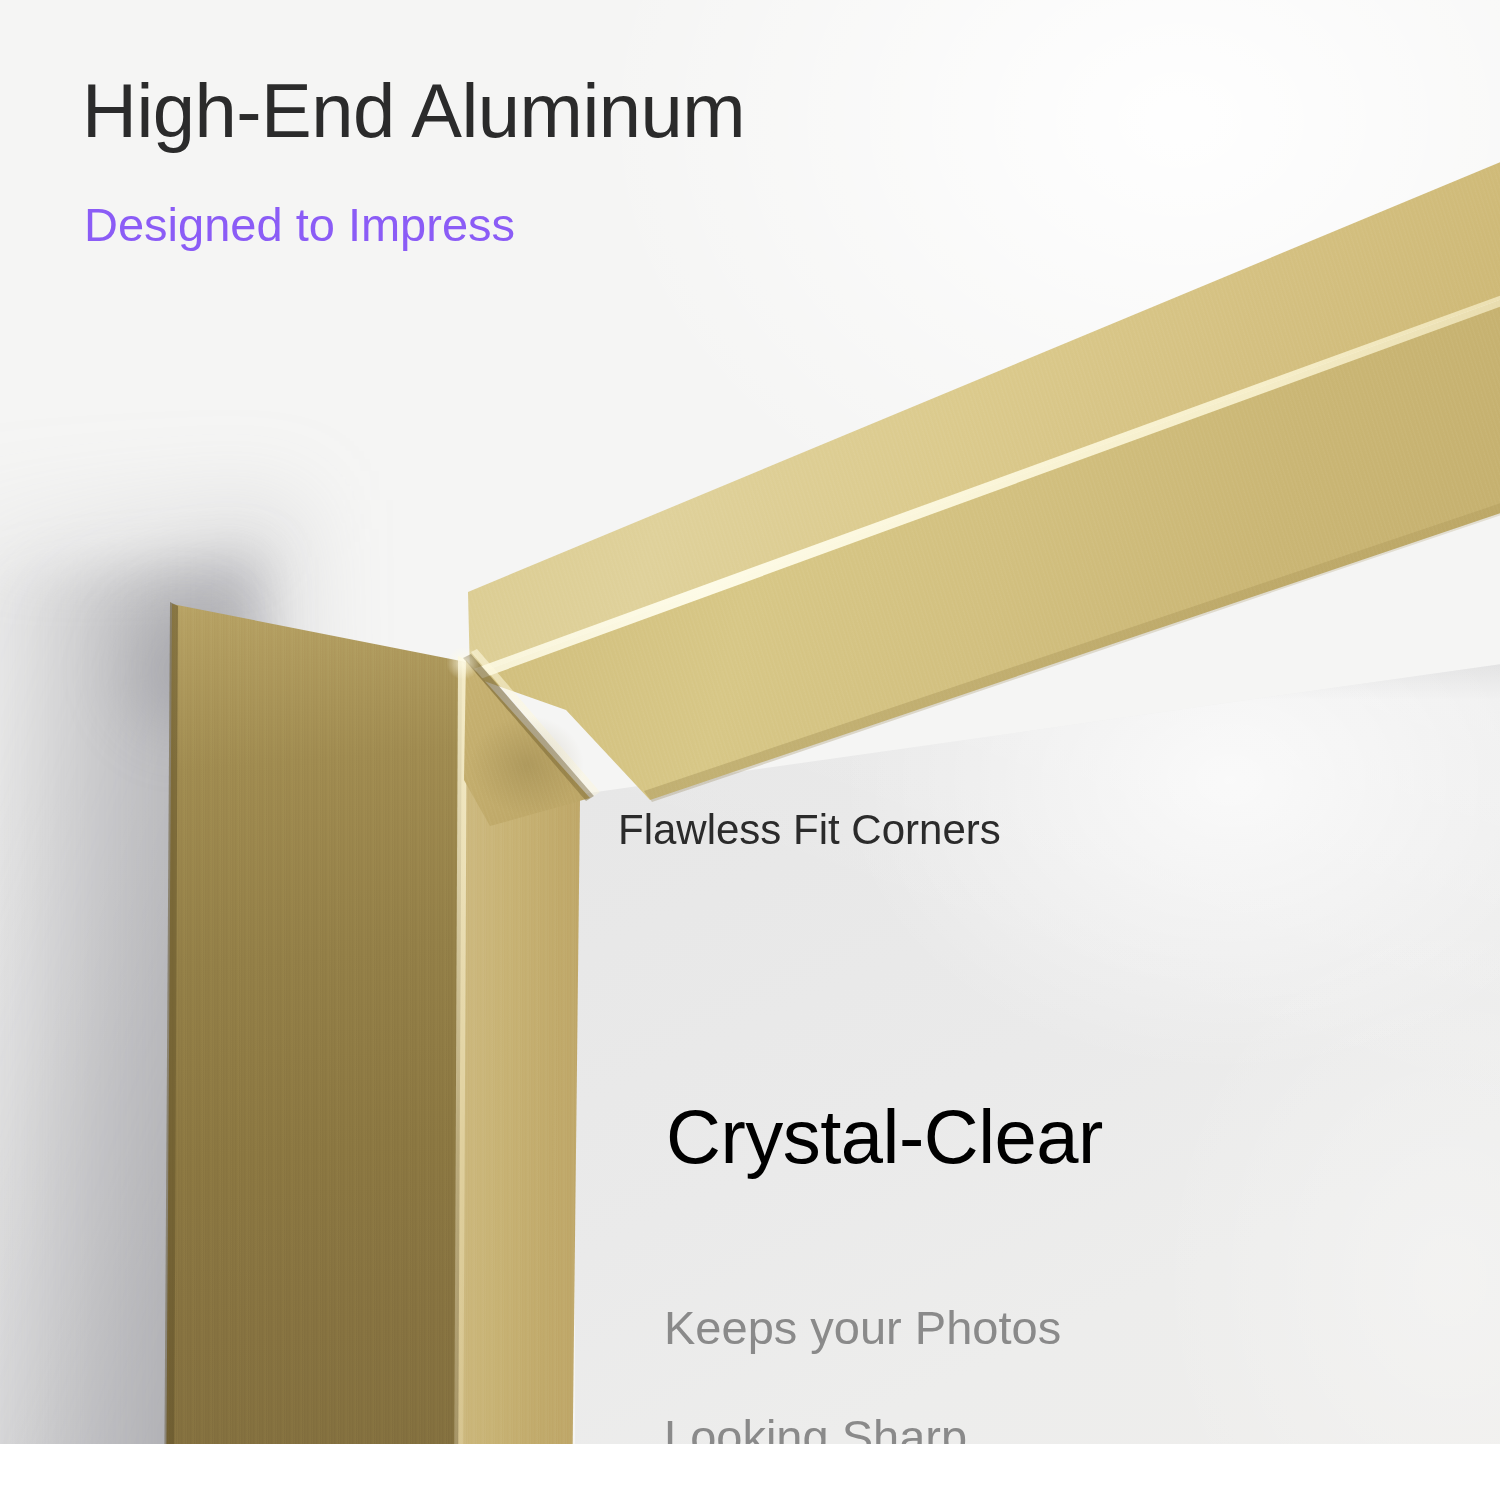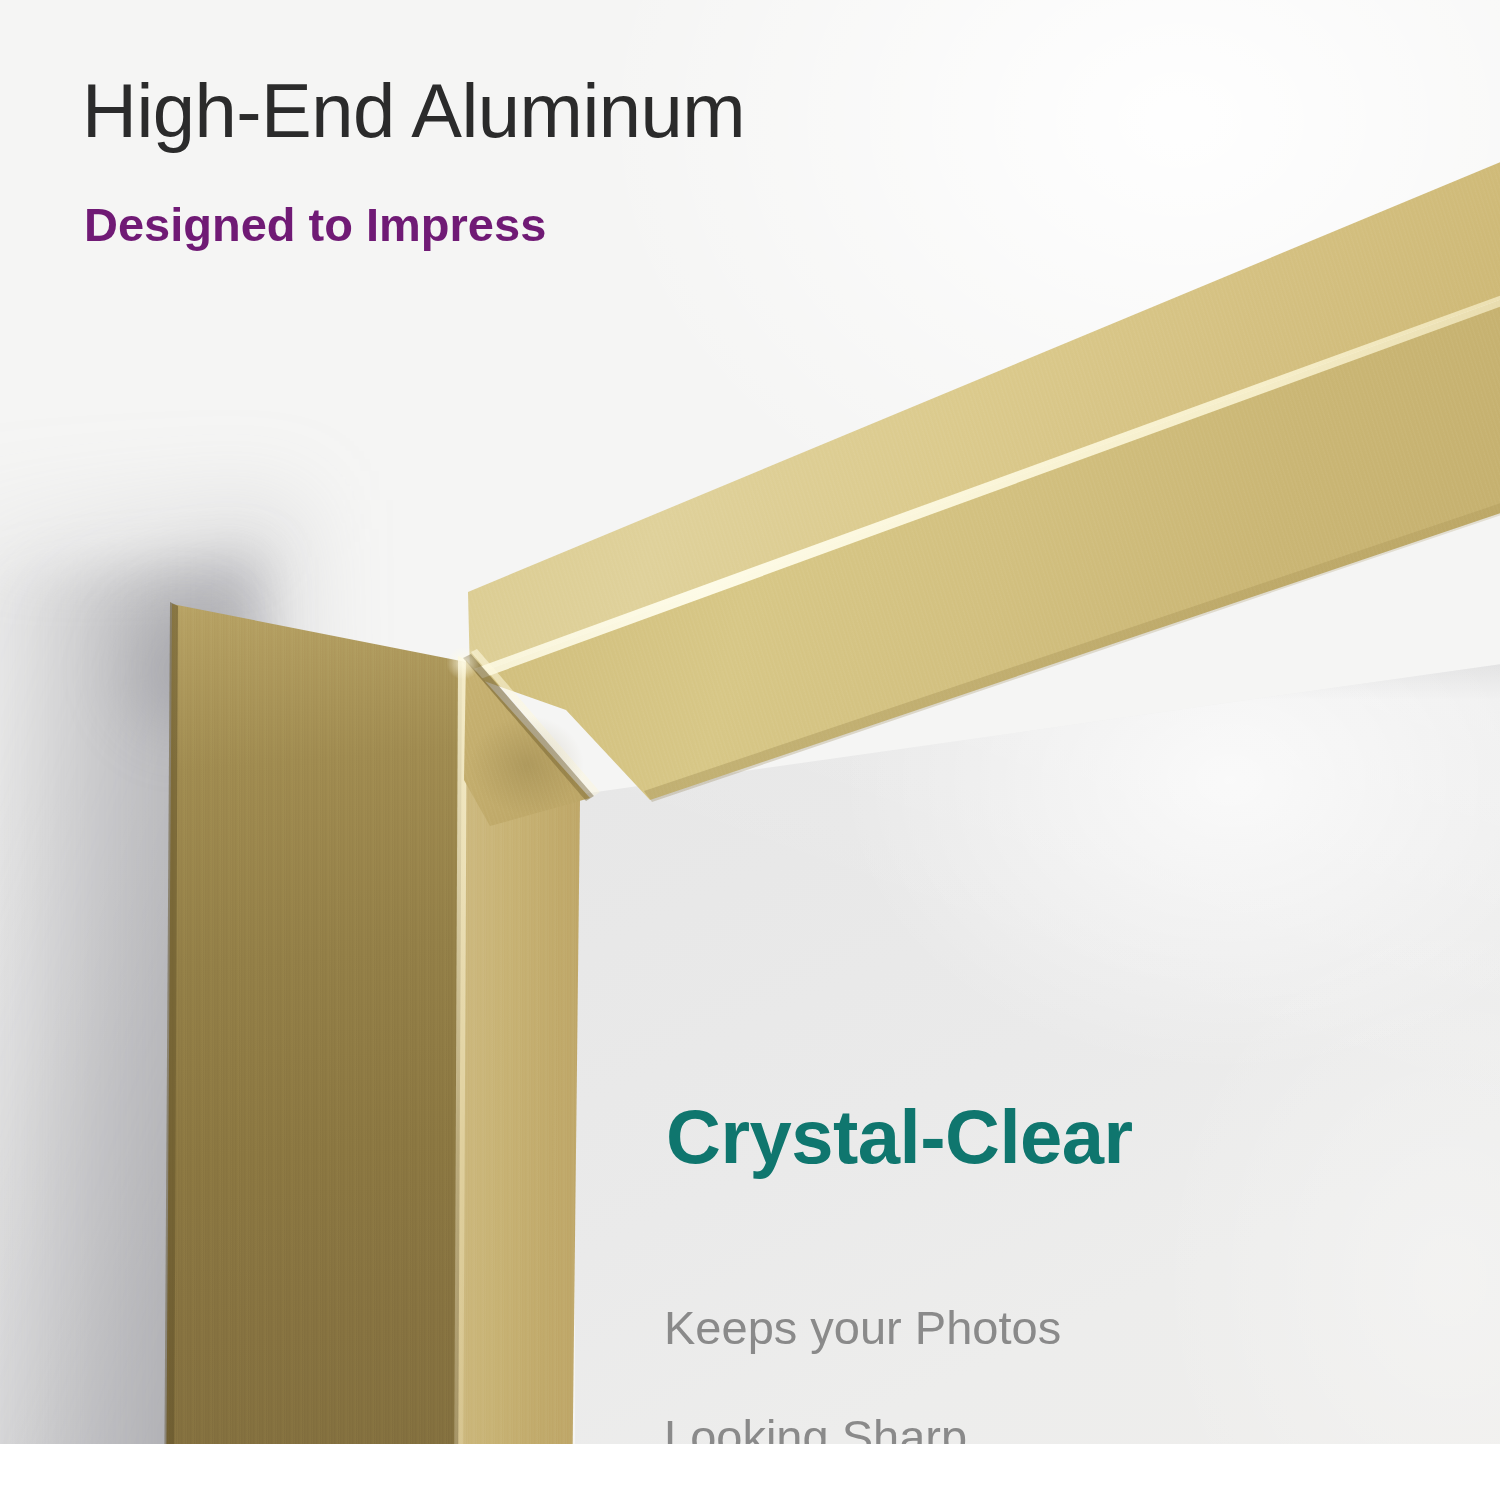--- a/index.html
+++ b/index.html
@@ -303,38 +303,38 @@
     font-size: 76px;
     line-height: 1.02;
     font-weight: 400;
     letter-spacing: -0.5px;
     color: #2b2b2b;
   }
   .subheadline {
     left: 84px; top: 200px;
     font-size: 47px;
     line-height: 1.05;
-    font-weight: 700;
+    font-weight: 400;
     letter-spacing: 0px;
-    color: #701a75;
+    color: #8b5cf6;
   }
   .corners-label {
     left: 618px; top: 808px;
     font-size: 42px;
     line-height: 1.05;
     font-weight: 400;
     color: #2b2b2b;
   }
   .glass-title {
     left: 666px; top: 1008px;
     font-size: 76px;
     line-height: 1.13;
-    font-weight: 700;
+    font-weight: 400;
     letter-spacing: -0.5px;
-    color: #0f766e;
+    color: #000000;
   }
   .glass-sub {
     left: 664px; top: 1246px;
     font-size: 47px;
     line-height: 1.16;
     font-weight: 400;
     color: #8a8a8a;
   }
 </style>
 </head>
@@ -376,20 +376,21 @@
   </div>
   <div class="miter-seam"></div>
   <div class="miter-seam-hi"></div>
   <div class="corner-apex"></div>
   <div class="corner-shade"></div>
 
   <div class="txt headline">High-End Aluminum</div>
 
   <div class="txt subheadline">Designed to Impress</div>
 
+  <div class="txt corners-label">Flawless Fit Corners</div>
 
   <div class="txt glass-title">
     <span>Crystal-Clear</span><br>
   </div>
 
   <div class="txt glass-sub">
     <span>Keeps your Photos</span><br>
     <span>Looking Sharp</span>
   </div>
 

